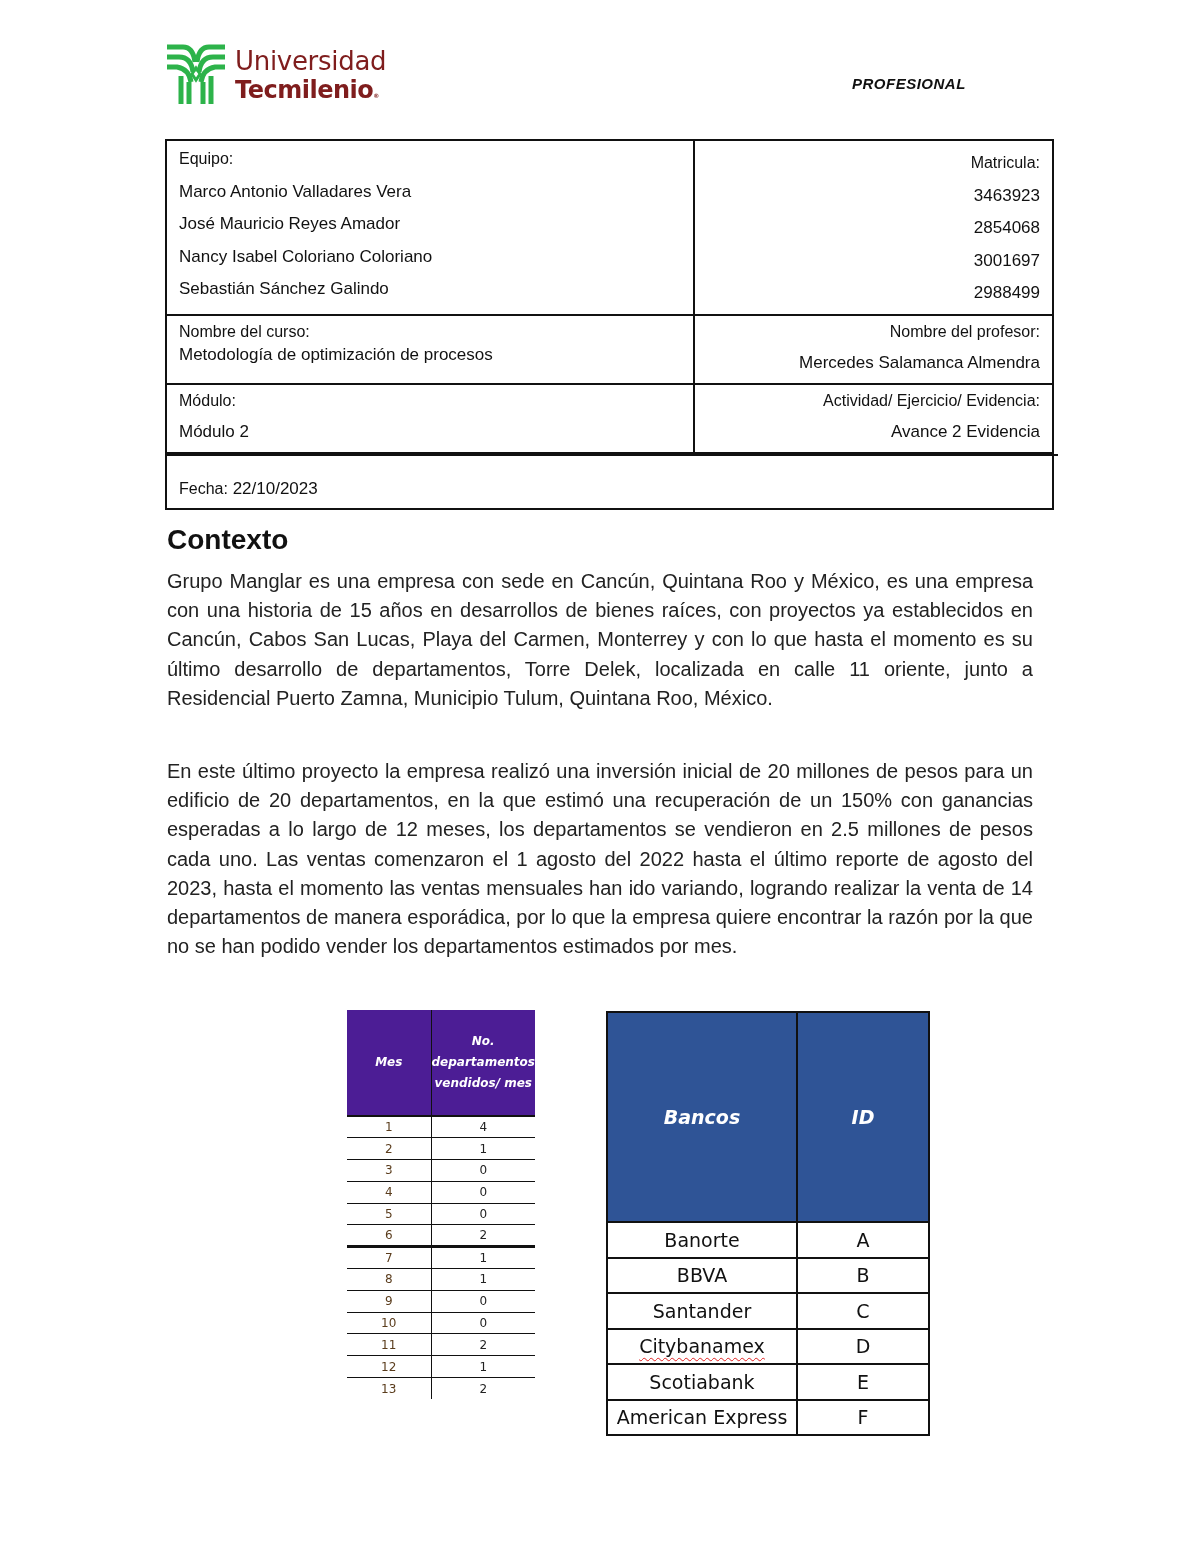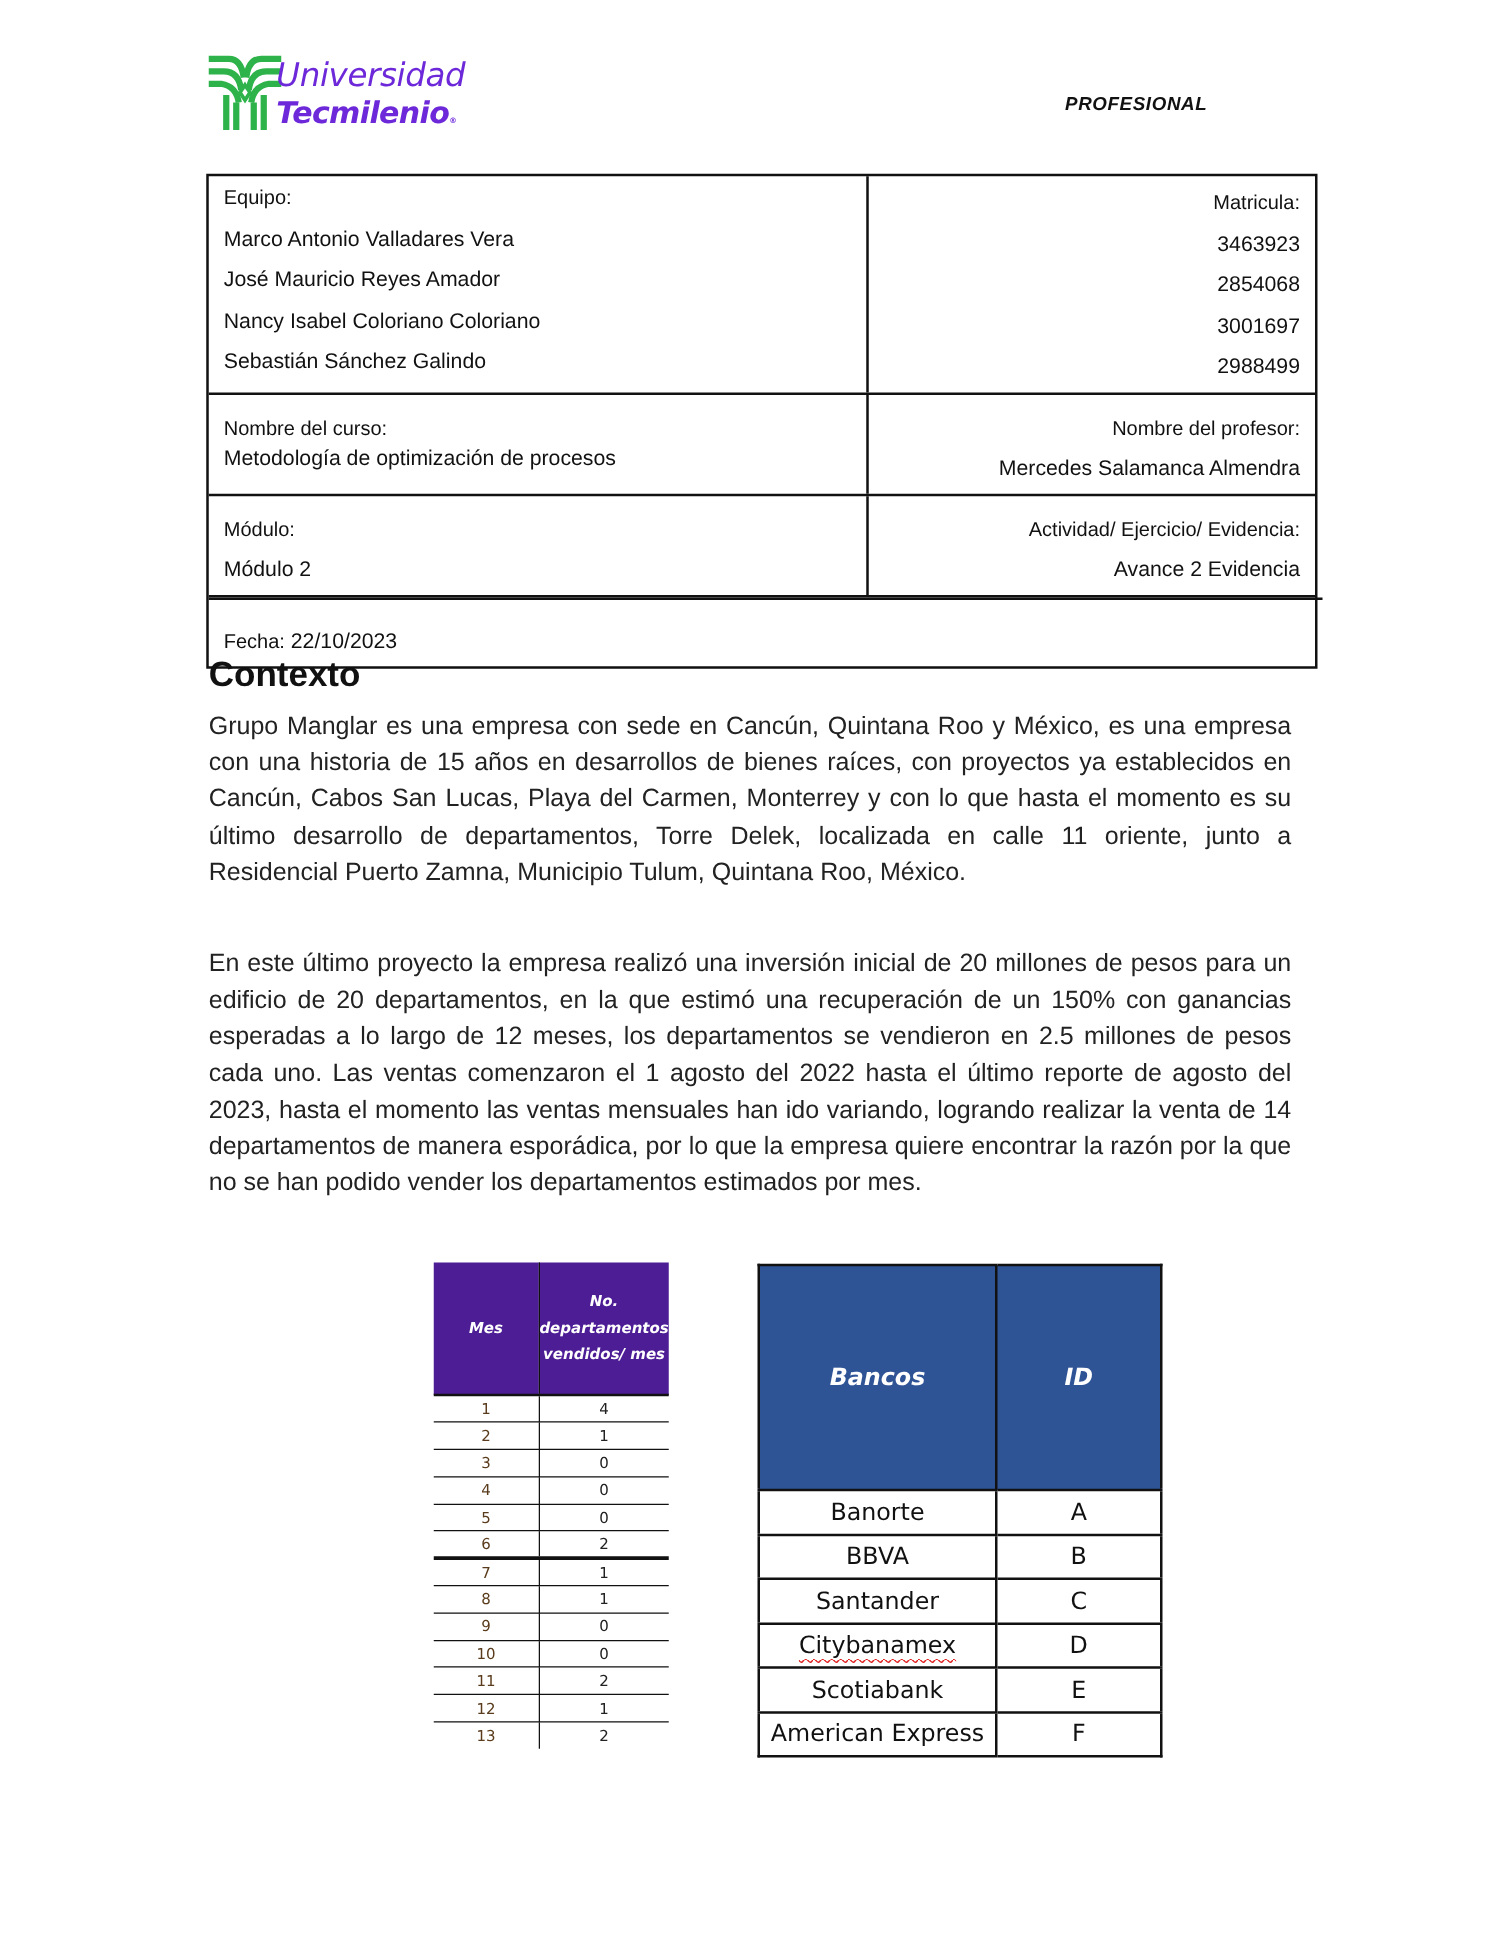--- a/index.html
+++ b/index.html
@@ -2,36 +2,36 @@
 <html><head>
 <meta charset="utf-8">
 <style>
   * { box-sizing: border-box; margin: 0; padding: 0; }
   html, body { width: 1200px; height: 1553px; background: #ffffff; }
   body { position: relative; font-family: "Liberation Sans", sans-serif; color: #111; overflow: hidden; }
 
   
   .logo { position: absolute; left: 165px; top: 42px; width: 240px; height: 66px; }
   .logo svg { position: absolute; left: 0; top: 0; }
-  .logo-text { position: absolute; left: 56px; top: 6px; color: #6d28d9; font-family: "DejaVu Sans", sans-serif; line-height: 1; font-style: italic; }
+  .logo-text { position: absolute; left: 70px; top: 6px; color: #7f1d1d; font-family: "DejaVu Sans", sans-serif; line-height: 1; }
   .logo-line1 { font-size: 26px; font-weight: normal; letter-spacing: -0.3px; }
   .logo-line2 { font-size: 24px; font-weight: bold; margin-top: 4px; letter-spacing: -0.5px; }
   .logo-tm { font-size: 6px; vertical-align: baseline; }
   .profesional { position: absolute; left: 852px; top: 75px; font-size: 15px; font-weight: bold; font-style: italic; letter-spacing: 0.5px; }
 
   
   .info { position: absolute; left: 165px; top: 139px; width: 889px; border: 2px solid #111; }
   .info-row { display: flex; border-bottom: 2px solid #111; }
   .info-row:last-child { border-bottom: none; }
   .cell { padding: 4px 12px; font-size: 17px; line-height: 32.5px; }
   .cell.left { width: 528px; border-right: 2px solid #111; }
   .cell.right { flex: 1; text-align: right; }
   .lbl { font-weight: normal; font-size: 16px; }
   .r1 .left { padding-top: 2px; }
-  .r2 .cell, .r3 .cell { line-height: 27px; padding-top: 14px; padding-bottom: 2px; }
+  .r2 .cell, .r3 .cell { line-height: 27px; padding-top: 2px; padding-bottom: 2px; }
   .r2 .left .val { line-height: 20px; }
   .r2 .right .val { line-height: 36px; }
   .r3 .val { line-height: 36px; }
   .info-row.r4 { width: 891px; border-top: 2px solid #111; margin-right: -2px; }
   .r4 .cell { line-height: 30px; padding-top: 18px; }
 
   
   .h-contexto { position: absolute; left: 167px; top: 524px; font-size: 28px; font-weight: bold; }
   .para { position: absolute; left: 167px; width: 866px; font-size: 20px; line-height: 29.2px; text-align: justify; color: #222; }
   .p1 { top: 567px; }
@@ -44,21 +44,21 @@
   .sales th.c2 { width: 85px; }
   .sales td { height: 21.8px; font-size: 12px; text-align: center; border-bottom: 1.5px solid #111; padding: 0; }
   .sales td.c1 { border-right: 1.5px solid #111; color: #5a3c1c; }
   .sales td.c2 { color: #222; }
   .sales tr.thick td { border-bottom: 3px solid #111; }
   .sales tr:last-child td { border-bottom: none; }
   .sales tr:first-child td { border-top: 2px solid #111; }
 
   
   .banks { position: absolute; left: 606px; top: 1011px; border-collapse: collapse; border: 2px solid #111; font-family: "DejaVu Sans", sans-serif; }
-  .banks th { background: #2f5496; color: #fff; font-style: italic; font-weight: bold; font-size: 19px; height: 180px; text-align: center; }
+  .banks th { background: #2f5496; color: #fff; font-style: italic; font-weight: bold; font-size: 19px; height: 210px; text-align: center; }
   .banks th.c1 { width: 190px; border-right: 2px solid #111; }
   .banks th.c2 { width: 132px; }
   .banks td { height: 35.5px; font-size: 19px; text-align: center; border-top: 2px solid #111; color: #111; }
   .banks td.c1 { border-right: 2px solid #111; }
   .squiggle { text-decoration: underline wavy #e02020; text-decoration-thickness: 1px; text-underline-offset: 4px; }
 </style>
 </head>
 <body>
 
 <div class="logo">

